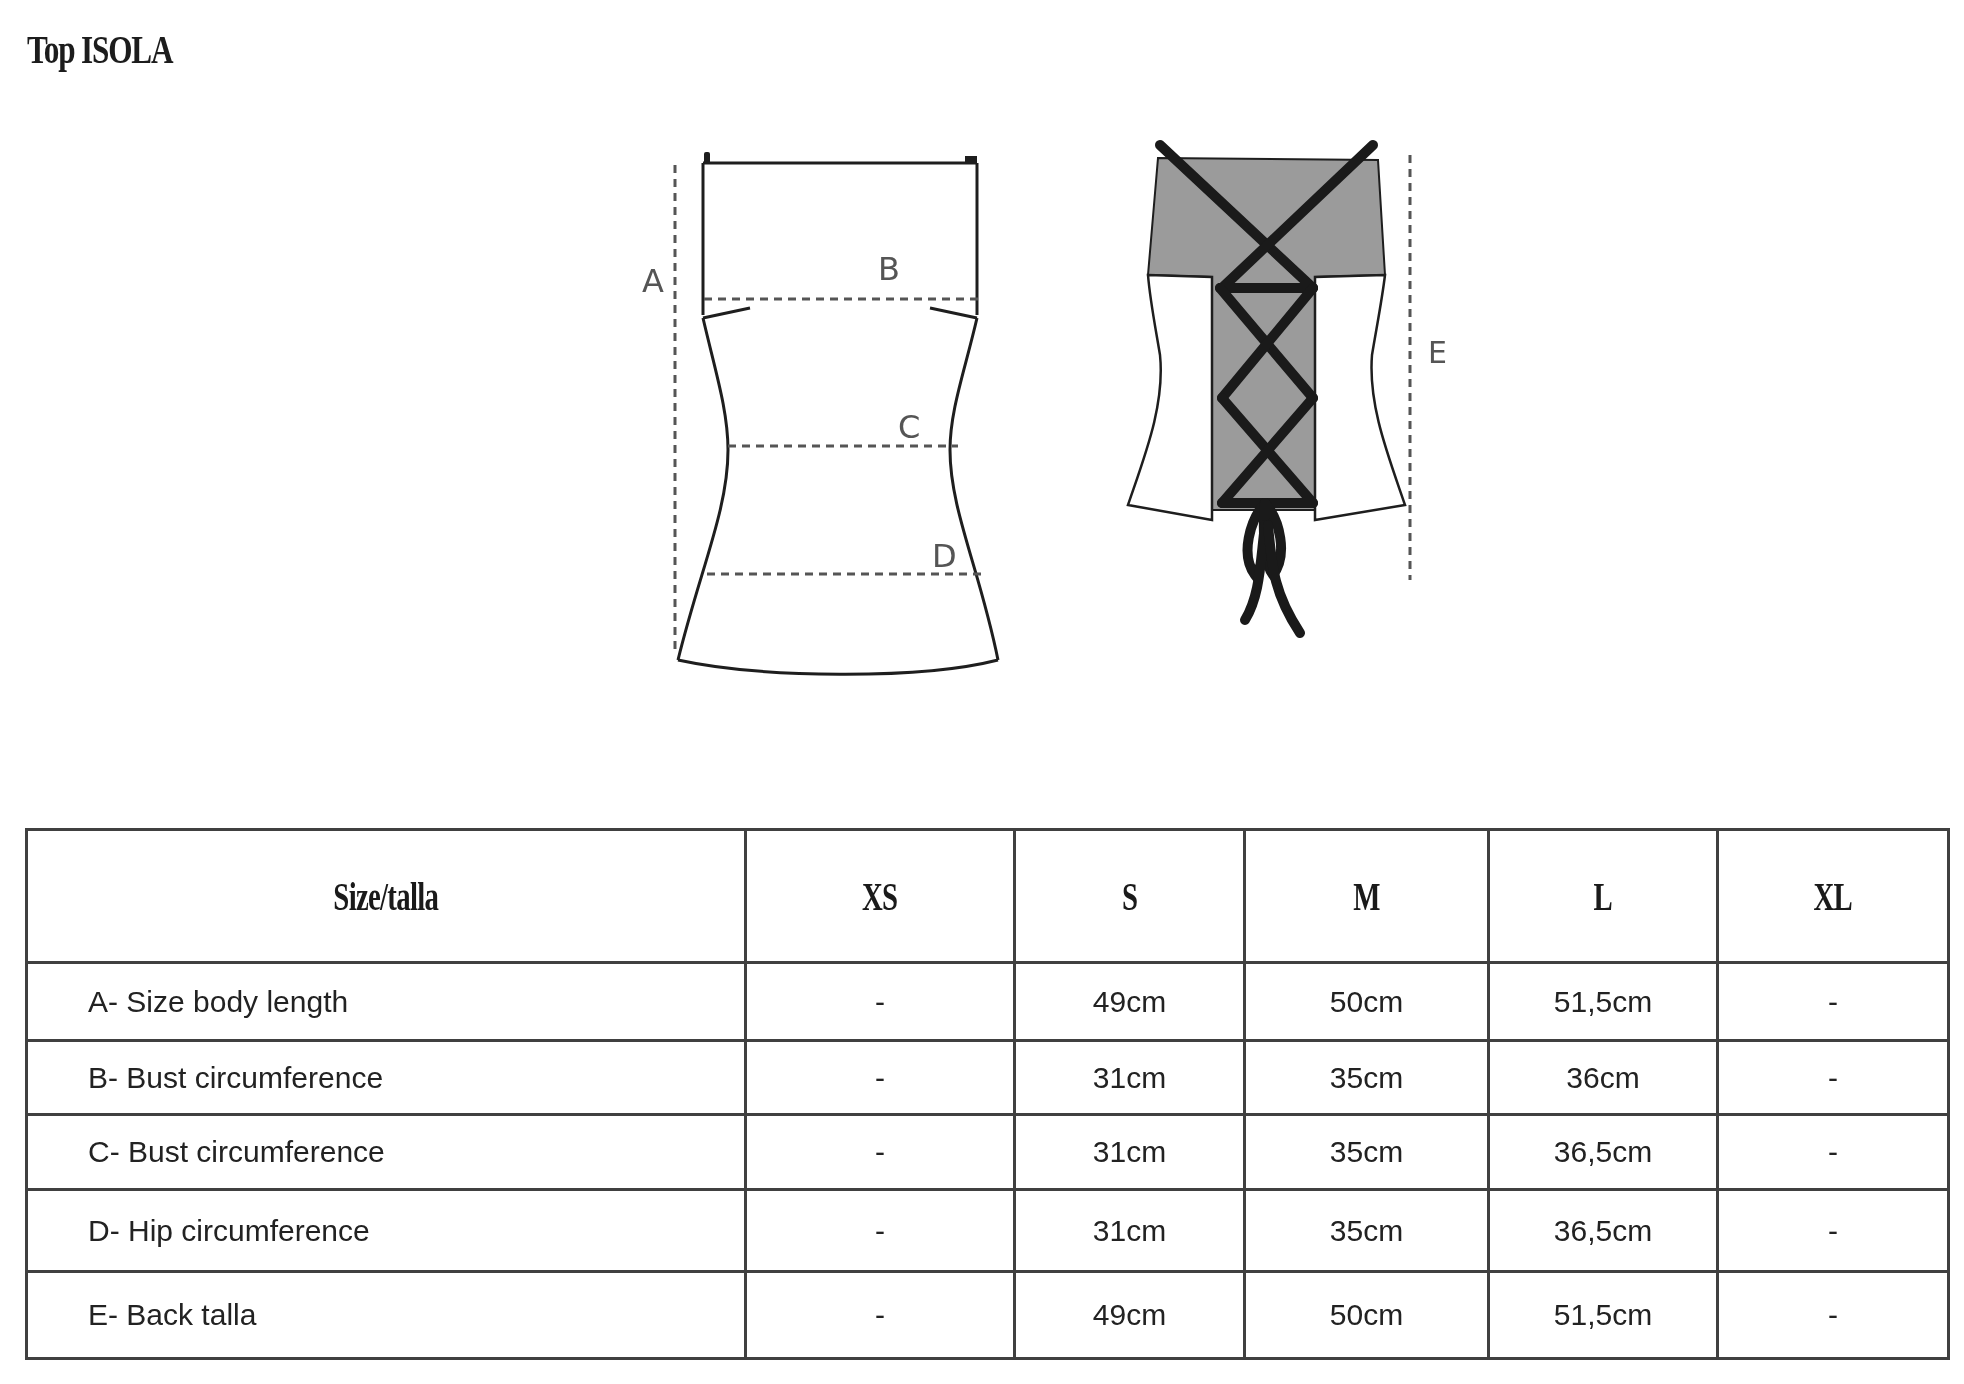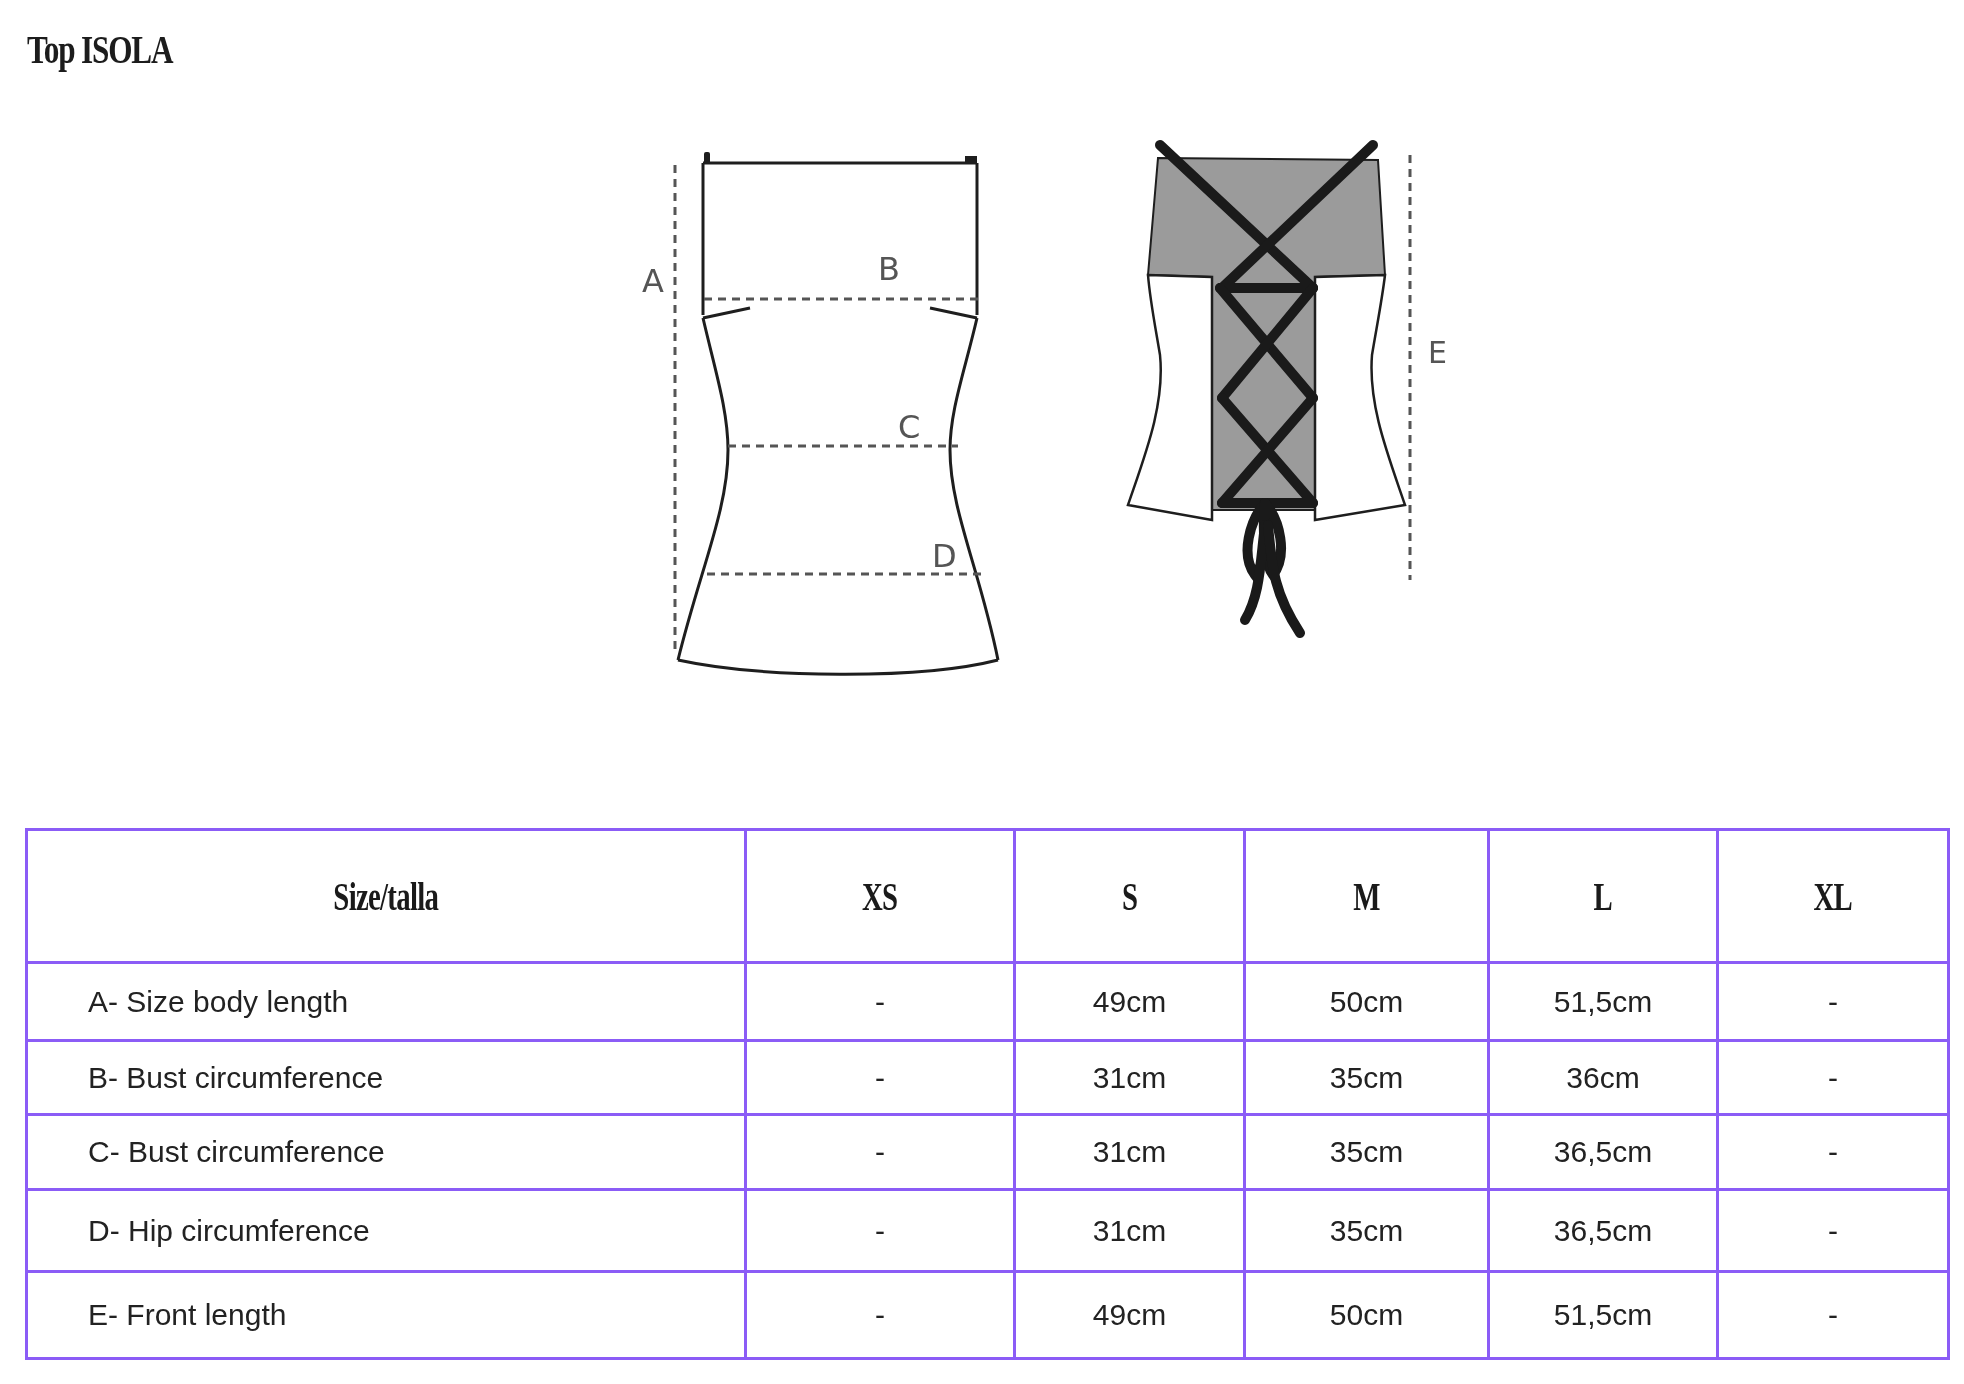--- a/index.html
+++ b/index.html
@@ -2,21 +2,21 @@
 <html><head>
 <meta charset="utf-8">
 <style>
   html, body { margin:0; padding:0; background:#ffffff; }
   body { width:1964px; height:1384px; position:relative; overflow:hidden; font-family:"Liberation Sans", sans-serif; color:#1a1a1a; }
   .title { position:absolute; left:27px; top:26px; font-family:"Liberation Serif", serif; font-weight:bold; font-size:40px; letter-spacing:-1.5px; transform:scaleX(0.78); transform-origin:left top; color:#1c1c1c; }
   .diagram { position:absolute; }
   #front { left:640px; top:130px; width:390px; height:560px; }
   #back { left:1110px; top:125px; width:350px; height:620px; }
   .table { position:absolute; left:25px; top:828px; width:1922px; height:529px; border-collapse:collapse; table-layout:fixed; }
-  .table td, .table th { border:3px solid #8b5cf6; padding:0;margin-left:16px; }
+  .table td, .table th { border:3px solid #404040; padding:0;margin-left:16px; }
   .table th { font-family:"Liberation Serif", serif; font-weight:bold; font-size:40px; color:#1a1a1a; }
   .th-inner { display:inline-block; transform:scaleX(0.72); letter-spacing:-1px; }
   .row-label { text-align:left; padding-left:60px !important; font-size:30px; color:#222; }
   .cell { text-align:center; font-size:30px; color:#222; }
 </style>
 </head>
 <body>
 
 <div class="title">Top ISOLA</div>
 
@@ -124,21 +124,21 @@
   </tr>
   <tr style="height:82px">
     <td class="row-label">D- Hip circumference</td>
     <td class="cell">-</td>
     <td class="cell">31cm</td>
     <td class="cell">35cm</td>
     <td class="cell">36,5cm</td>
     <td class="cell">-</td>
   </tr>
   <tr style="height:87px">
-    <td class="row-label">E- Front length</td>
+    <td class="row-label">E- Back talla</td>
     <td class="cell">-</td>
     <td class="cell">49cm</td>
     <td class="cell">50cm</td>
     <td class="cell">51,5cm</td>
     <td class="cell">-</td>
   </tr>
 </tbody>
   </table>
 
 </body></html>

